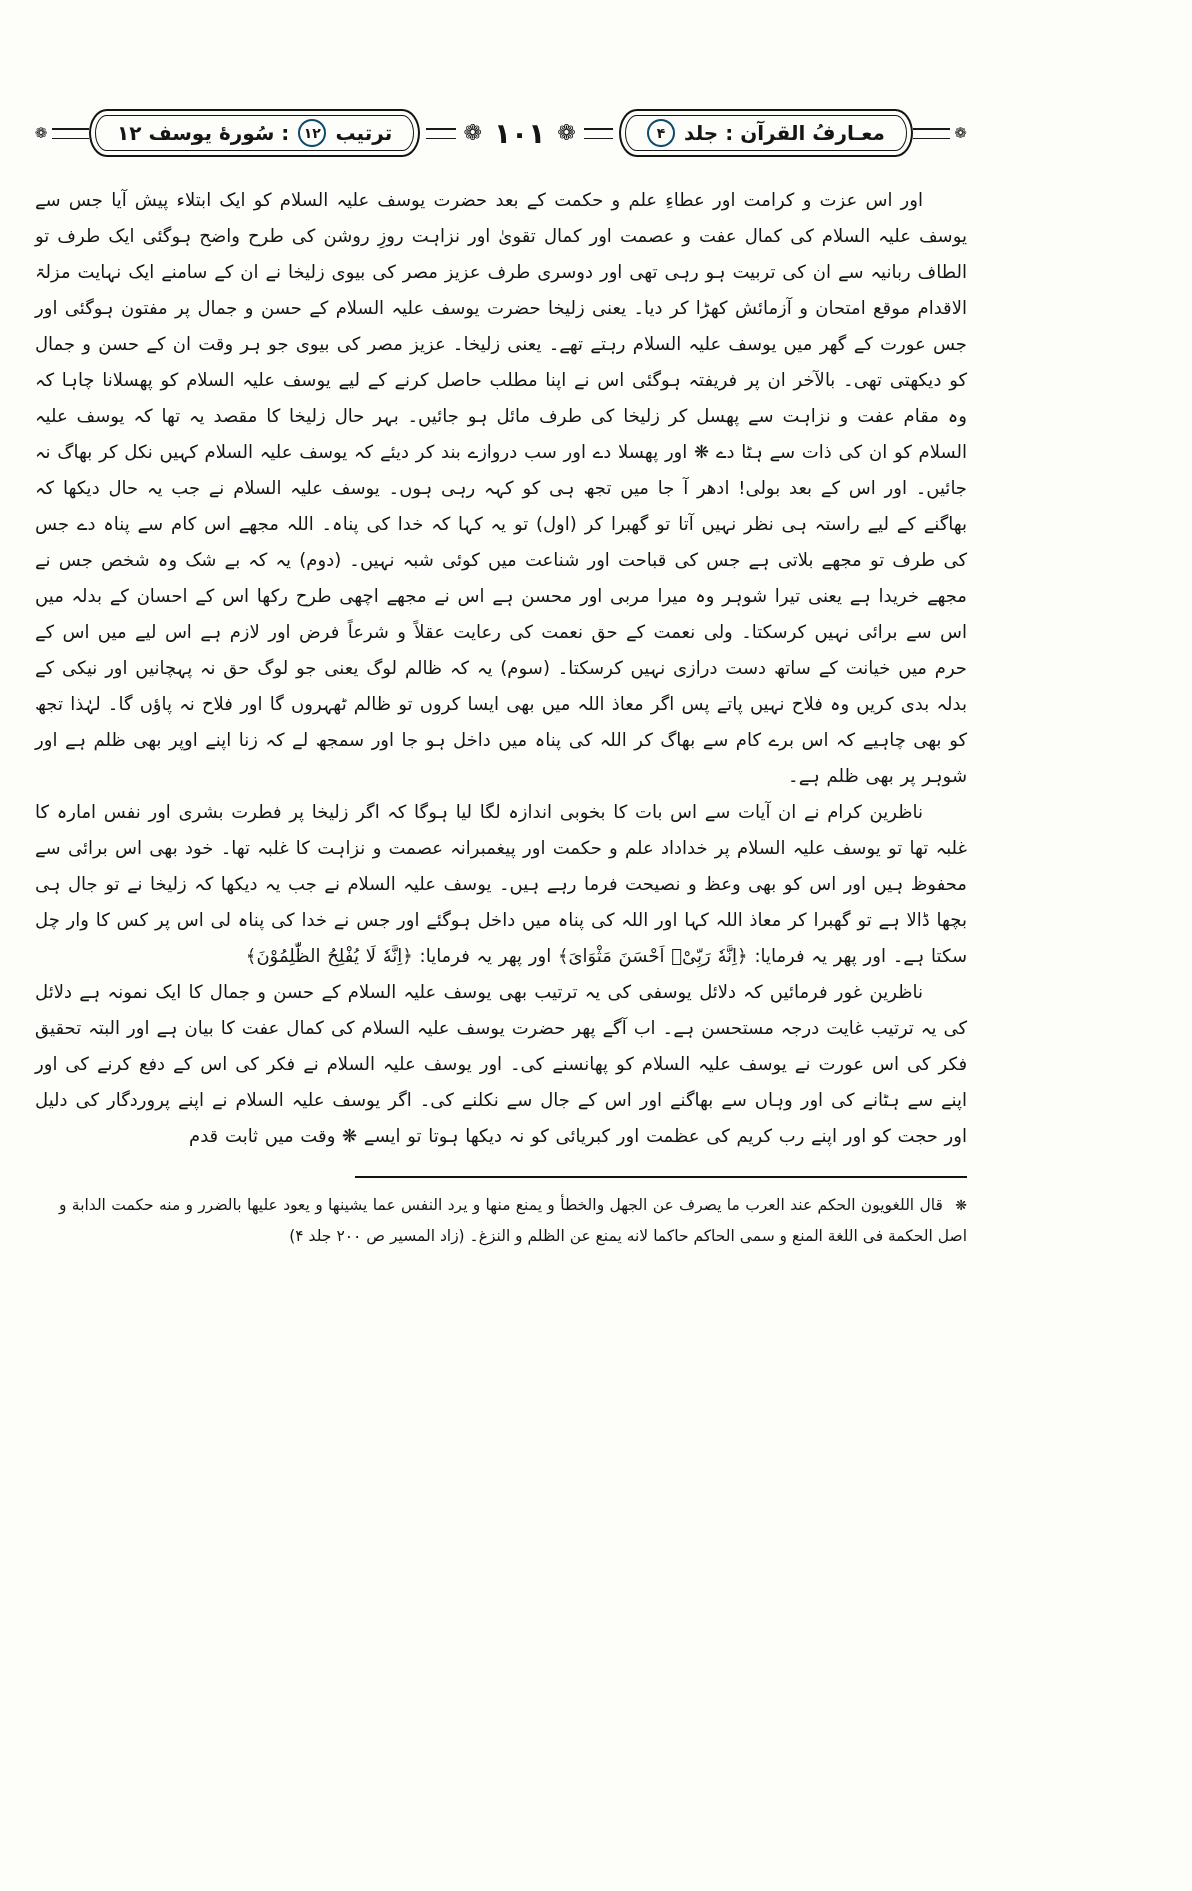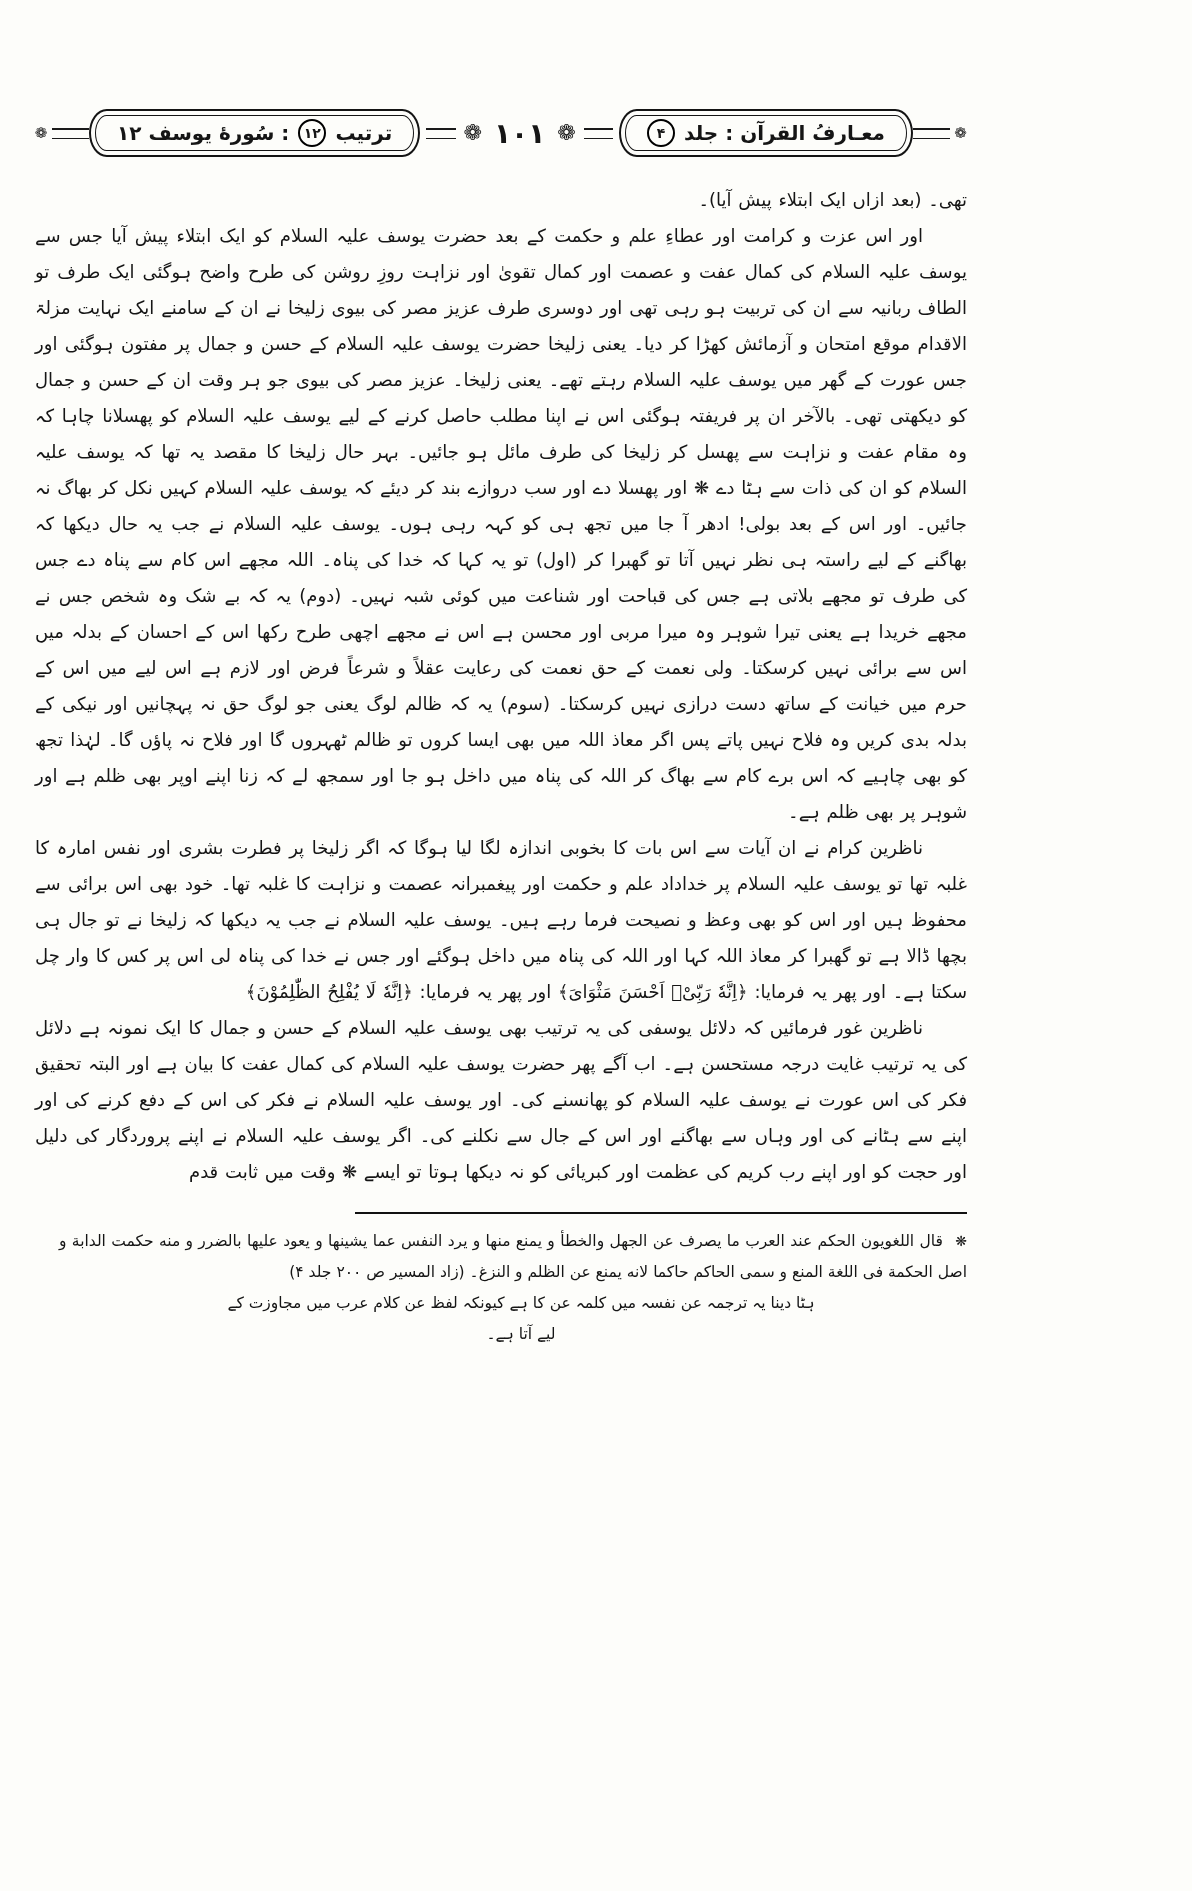--- a/index.html
+++ b/index.html
@@ -21,21 +21,21 @@
   .orn-flower.small { font-size:15px; }
   .pageno { font-weight:bold; font-size:28px; padding:0 4px; letter-spacing:1px; }
   .cartouche {
     display:flex; align-items:center; gap:9px;
     border:2.5px solid #141414; outline:1px solid #141414; outline-offset:-7px;
     border-radius:34px / 46px; padding:8px 26px;
     font-size:20px; font-weight:bold; white-space:nowrap; background:#fdfdfa;
   }
   .circ {
     display:inline-flex; align-items:center; justify-content:center;
-    width:28px; height:28px; border:2px solid #000000; border-radius:50%;
+    width:28px; height:28px; border:2px solid #0c4a6e; border-radius:50%;
     font-size:14px; font-weight:bold; flex:0 0 auto;
   }
 
   
   .para { font-size:18px; line-height:36px; text-align:justify; text-indent:44px; word-spacing:1px; }
   .para.no-indent { text-indent:0; }
   .quran { font-weight:normal; }
 
   
   .fn-rule { width:612px; border-top:2.5px solid #111; margin:22px 0 12px auto; }
@@ -74,37 +74,35 @@
         <span>: سُورهٔ یوسف ۱۲</span>
       </span>
 
       <span class="band-edge">
         <span class="orn-line"></span>
         <span class="orn-flower small">❁</span>
       </span>
     </header>
 
     <main>
-      <p class="para no-indent">تھی۔ (بعد ازاں ایک ابتلاء پیش آیا)۔</p>
       <p class="para">اور اس عزت و کرامت اور عطاءِ علم و حکمت کے بعد حضرت یوسف علیہ السلام کو ایک ابتلاء پیش آیا جس سے یوسف علیہ السلام کی کمال عفت و عصمت اور کمال تقویٰ اور نزاہت روزِ روشن کی طرح واضح ہوگئی ایک طرف تو الطاف ربانیہ سے ان کی تربیت ہو رہی تھی اور دوسری طرف عزیز مصر کی بیوی زلیخا نے ان کے سامنے ایک نہایت مزلۃ الاقدام موقع امتحان و آزمائش کھڑا کر دیا۔ یعنی زلیخا حضرت یوسف علیہ السلام کے حسن و جمال پر مفتون ہوگئی اور جس عورت کے گھر میں یوسف علیہ السلام رہتے تھے۔ یعنی زلیخا۔ عزیز مصر کی بیوی جو ہر وقت ان کے حسن و جمال کو دیکھتی تھی۔ بالآخر ان پر فریفتہ ہوگئی اس نے اپنا مطلب حاصل کرنے کے لیے یوسف علیہ السلام کو پھسلانا چاہا کہ وہ مقام عفت و نزاہت سے پھسل کر زلیخا کی طرف مائل ہو جائیں۔ بہر حال زلیخا کا مقصد یہ تھا کہ یوسف علیہ السلام کو ان کی ذات سے ہٹا دے ❋ اور پھسلا دے اور سب دروازے بند کر دیئے کہ یوسف علیہ السلام کہیں نکل کر بھاگ نہ جائیں۔ اور اس کے بعد بولی! ادھر آ جا میں تجھ ہی کو کہہ رہی ہوں۔ یوسف علیہ السلام نے جب یہ حال دیکھا کہ بھاگنے کے لیے راستہ ہی نظر نہیں آتا تو گھبرا کر (اول) تو یہ کہا کہ خدا کی پناہ۔ اللہ مجھے اس کام سے پناہ دے جس کی طرف تو مجھے بلاتی ہے جس کی قباحت اور شناعت میں کوئی شبہ نہیں۔ (دوم) یہ کہ بے شک وہ شخص جس نے مجھے خریدا ہے یعنی تیرا شوہر وہ میرا مربی اور محسن ہے اس نے مجھے اچھی طرح رکھا اس کے احسان کے بدلہ میں اس سے برائی نہیں کرسکتا۔ ولی نعمت کے حق نعمت کی رعایت عقلاً و شرعاً فرض اور لازم ہے اس لیے میں اس کے حرم میں خیانت کے ساتھ دست درازی نہیں کرسکتا۔ (سوم) یہ کہ ظالم لوگ یعنی جو لوگ حق نہ پہچانیں اور نیکی کے بدلہ بدی کریں وہ فلاح نہیں پاتے پس اگر معاذ اللہ میں بھی ایسا کروں تو ظالم ٹھہروں گا اور فلاح نہ پاؤں گا۔ لہٰذا تجھ کو بھی چاہیے کہ اس برے کام سے بھاگ کر اللہ کی پناہ میں داخل ہو جا اور سمجھ لے کہ زنا اپنے اوپر بھی ظلم ہے اور شوہر پر بھی ظلم ہے۔</p>
       <p class="para">
         <span>ناظرین کرام نے ان آیات سے اس بات کا بخوبی اندازہ لگا لیا ہوگا کہ اگر زلیخا پر فطرت بشری اور نفس امارہ کا غلبہ تھا تو یوسف علیہ السلام پر خداداد علم و حکمت اور پیغمبرانہ عصمت و نزاہت کا غلبہ تھا۔ خود بھی اس برائی سے محفوظ ہیں اور اس کو بھی وعظ و نصیحت فرما رہے ہیں۔ یوسف علیہ السلام نے جب یہ دیکھا کہ زلیخا نے تو جال ہی بچھا ڈالا ہے تو گھبرا کر معاذ اللہ کہا اور اللہ کی پناہ میں داخل ہوگئے اور جس نے خدا کی پناہ لی اس پر کس کا وار چل سکتا ہے۔ اور پھر یہ فرمایا:</span>
         <span class="quran">﴿اِنَّهٗ رَبِّیْۤ اَحْسَنَ مَثْوَایَ﴾</span>
         <span>اور پھر یہ فرمایا:</span>
         <span class="quran">﴿اِنَّهٗ لَا یُفْلِحُ الظّٰلِمُوْنَ﴾</span>
       </p>
       <p class="para">ناظرین غور فرمائیں کہ دلائل یوسفی کی یہ ترتیب بھی یوسف علیہ السلام کے حسن و جمال کا ایک نمونہ ہے دلائل کی یہ ترتیب غایت درجہ مستحسن ہے۔ اب آگے پھر حضرت یوسف علیہ السلام کی کمال عفت کا بیان ہے اور البتہ تحقیق فکر کی اس عورت نے یوسف علیہ السلام کو پھانسنے کی۔ اور یوسف علیہ السلام نے فکر کی اس کے دفع کرنے کی اور اپنے سے ہٹانے کی اور وہاں سے بھاگنے اور اس کے جال سے نکلنے کی۔ اگر یوسف علیہ السلام نے اپنے پروردگار کی دلیل اور حجت کو اور اپنے رب کریم کی عظمت اور کبریائی کو نہ دیکھا ہوتا تو ایسے ❋ وقت میں ثابت قدم</p>
     </main>
 
     <footer>
       <div class="fn-rule"></div>
 
       <p class="fn">
         <span class="fn-star">❋</span>
         <span>قال اللغویون الحکم عند العرب ما یصرف عن الجهل والخطأ و یمنع منها و یرد النفس عما یشینها و یعود علیها بالضرر و منه حکمت الدابة و اصل الحکمة فی اللغة المنع و سمی الحاکم حاکما لانه یمنع عن الظلم و النزغ۔ (زاد المسیر ص ۲۰۰ جلد ۴)</span>
       </p>
 
-      <p class="fn fn-center">ہٹا دینا یہ ترجمہ عن نفسہ میں کلمہ عن کا ہے کیونکہ لفظ عن کلام عرب میں مجاوزت کے لیے آتا ہے۔</p>
 
     </footer>
 
   </div>
 </div>
 
 </body></html>

